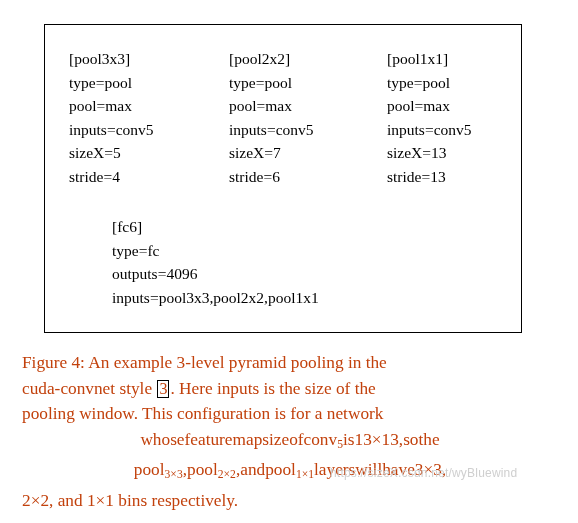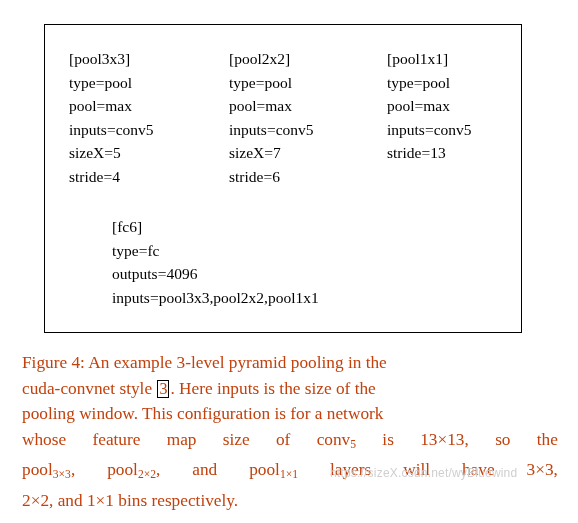--- a/index.html
+++ b/index.html
@@ -77,21 +77,21 @@
     line-height: 25.6px;
     color: #c2410c;
     text-align: justify;
   }
   .caption .cap-line {
     display: block;
     white-space: nowrap;
   }
   .caption .cap-line.justify {
     display: flex;
-    justify-content: space-between;
+    justify-content: center;
   }
   .caption .cap-line.justify > span {
     white-space: pre;
   }
 
   .sub {
     font-size: 11.6px;
     vertical-align: -0.25em;
     letter-spacing: 0;
   }
@@ -142,20 +142,21 @@
         <div class="cfg-line">inputs=conv5</div>
         <div class="cfg-line">sizeX=7</div>
         <div class="cfg-line">stride=6</div>
       </div>
 
       <div class="config-col col-3">
         <div class="cfg-line">[pool1x1]</div>
         <div class="cfg-line">type=pool</div>
         <div class="cfg-line">pool=max</div>
         <div class="cfg-line">inputs=conv5</div>
+        <div class="cfg-line">sizeX=13</div>
         <div class="cfg-line">stride=13</div>
       </div>
 
     </div>
 
     <div class="cfg-block-second">
       <div class="cfg-line">[fc6]</div>
       <div class="cfg-line">type=fc</div>
       <div class="cfg-line">outputs=4096</div>
       <div class="cfg-line">inputs=pool3x3,pool2x2,pool1x1</div>

